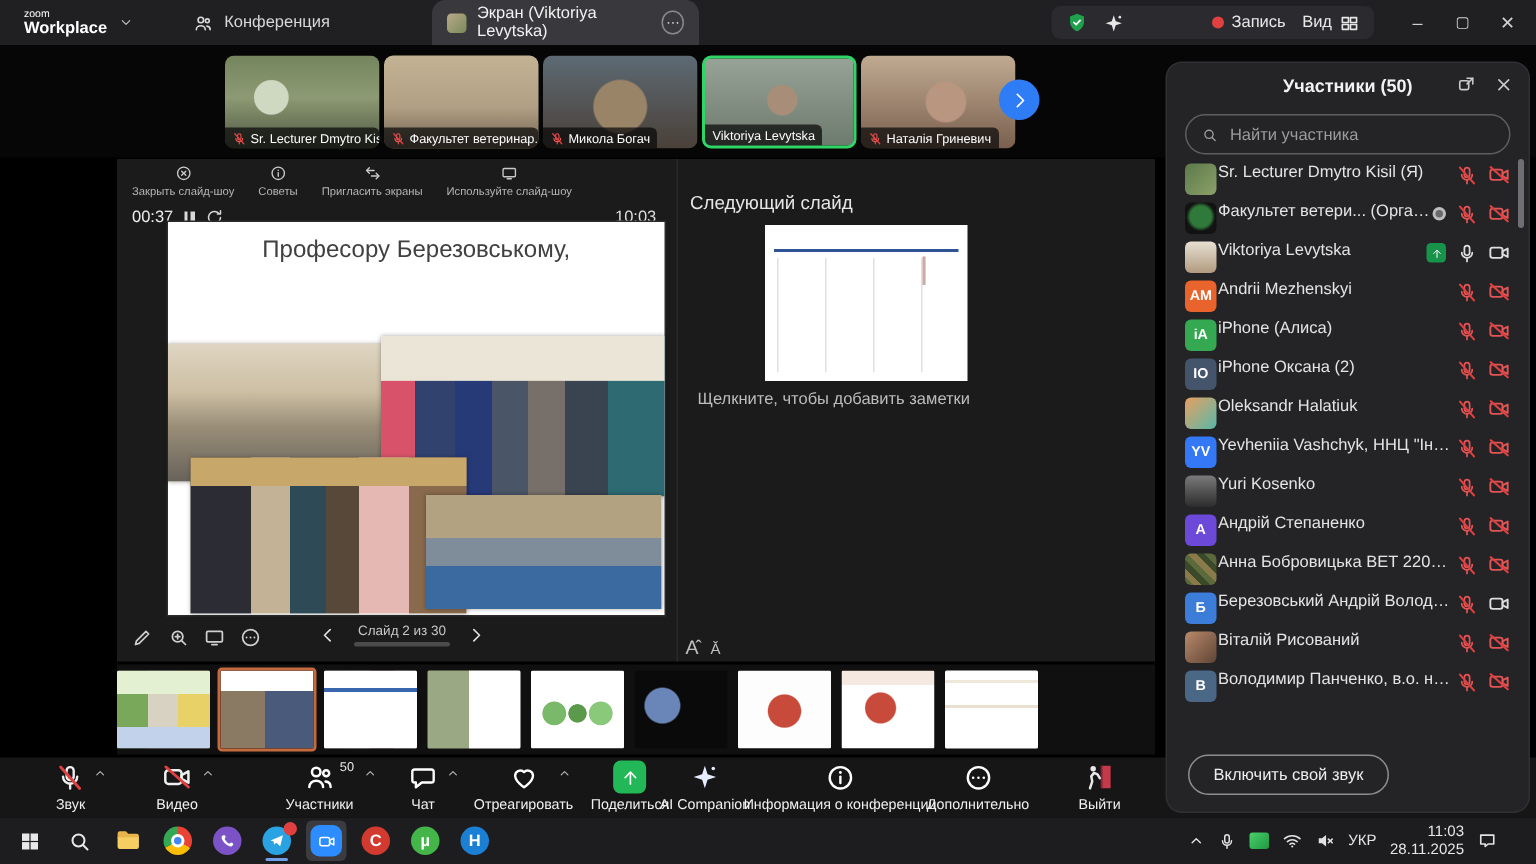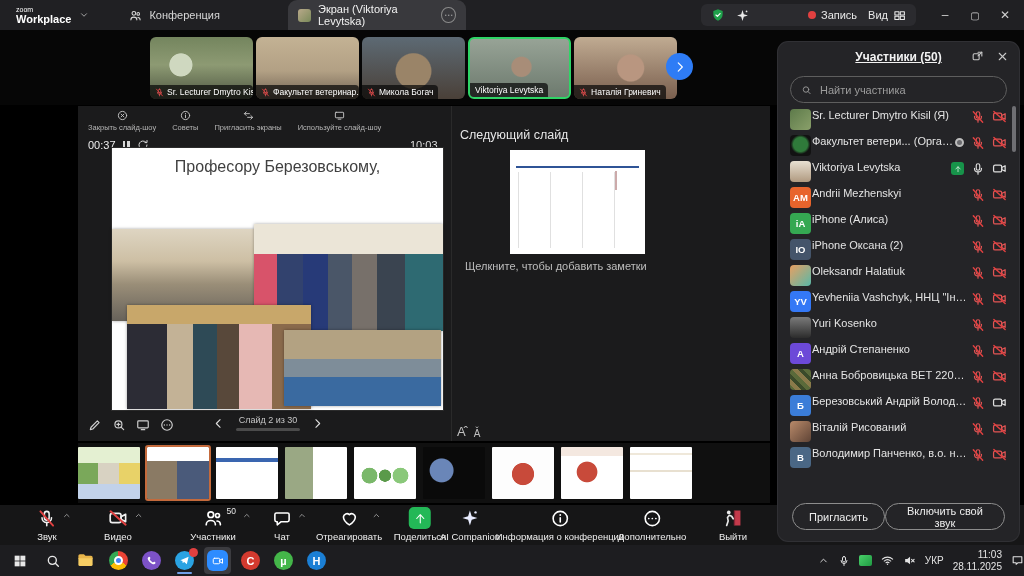--- a/index.html
+++ b/index.html
@@ -89,21 +89,21 @@
   .ztoolbar{position:absolute;left:0;top:505px;width:1024px;height:40px;background:#161617;}
   .ctl{position:absolute;top:3px;transform:translateX(-50%);display:flex;flex-direction:column;align-items:center;gap:3px;color:#fff;}
   .ctl .lbl{font-size:9.5px;white-space:nowrap;color:#f0f0f0;}
   .ctl .icw{position:relative;height:20px;display:flex;align-items:center;justify-content:center;}
   .caret{position:absolute;right:-15px;top:3px;color:#b9b9b9;}
   .badge50{position:absolute;right:-13px;top:-2px;font-size:8.5px;color:#e8e8e8;}
   .share-ic{width:22px;height:22px;border-radius:5px;background:#23b857;display:flex;align-items:center;justify-content:center;color:#fff;}
 
   
   .panel{position:absolute;left:778px;top:42px;width:241px;height:499px;background:#242427;border-radius:10px;z-index:5;box-shadow:0 0 0 1px #303034;}
-  .p-head{position:relative;height:30px;display:flex;align-items:center;justify-content:center;color:#f2f2f2;font-size:12px;font-weight:bold;text-decoration:underline;}
+  .p-head{position:relative;height:30px;display:flex;align-items:center;justify-content:center;color:#f2f2f2;font-size:12px;font-weight:bold;}
   .p-head .hicons{position:absolute;right:10px;top:8px;display:flex;gap:12px;color:#c9c9c9;}
   .p-search{margin:4px 12px 6px;height:27px;border:1px solid #5e5e5e;border-radius:14px;display:flex;align-items:center;gap:6px;padding:0 10px;color:#9c9c9c;}
   .p-search input{border:none;background:transparent;outline:none;color:#dcdcdc;font-size:11px;width:100%;}
   .p-search input::placeholder{color:#9c9c9c;}
   .p-list{position:relative;}
   .prow{height:26px;display:flex;align-items:flex-start;padding:0 12px;gap:1px;}
   .avt{width:21px;height:21px;border-radius:4px;flex:none;display:flex;align-items:center;justify-content:center;color:#fff;font-size:9.5px;font-weight:bold;overflow:hidden;}
   .pname{flex:1;font-size:11px;color:#e4e4e4;white-space:nowrap;overflow:hidden;text-overflow:ellipsis;}
   .pstat{display:flex;align-items:center;gap:7px;flex:none;}
   .red{color:#e35454;} .white{color:#dedede;}
@@ -124,21 +124,21 @@
   .taskbar{position:absolute;left:0;top:545px;width:1024px;height:31px;background:#1d1d20;z-index:7;display:flex;align-items:center;}
   .tb-apps{display:flex;align-items:center;gap:6px;margin-left:6px;}
   .app{position:relative;width:27px;height:27px;display:flex;align-items:center;justify-content:center;border-radius:4px;}
   .app.activebg{background:#3c3c40;}
   .app .under{position:absolute;bottom:0;left:6px;right:6px;height:2px;border-radius:1px;background:#6f9fe8;}
   .cir{width:19px;height:19px;border-radius:50%;display:flex;align-items:center;justify-content:center;color:#fff;font-size:11px;font-weight:bold;}
   .chrome{background:conic-gradient(#ea4335 0 120deg,#fbbc05 120deg 240deg,#34a853 240deg 360deg);position:relative;}
   .chrome i{width:9px;height:9px;border-radius:50%;background:#4285f4;border:2px solid #fff;}
   .zoomapp{width:21px;height:21px;border-radius:6px;background:#2d8cff;display:flex;align-items:center;justify-content:center;color:#fff;}
   .tbadge{position:absolute;top:1px;right:0;min-width:9px;height:9px;border-radius:5px;background:#e14040;font-size:6px;color:#fff;line-height:9px;text-align:center;padding:0 1px;}
-  .tray{margin-left:auto;display:flex;align-items:center;gap:9px;padding-right:0;color:#e2e2e2;}
+  .tray{margin-left:auto;display:flex;align-items:center;gap:9px;padding-right:26px;color:#e2e2e2;}
   .tray .lang{font-size:10px;}
   .dt{text-align:right;font-size:10px;line-height:1.2;color:#e6e6e6;}
   .greenchip{width:13px;height:11px;border-radius:2px;background:linear-gradient(135deg,#4ad06a,#1f9a42);}
 </style>
 </head>
 <body>
 
 <svg width="0" height="0" style="position:absolute">
   <defs>
     <symbol id="i-mic" viewBox="0 0 24 24">
@@ -877,21 +877,20 @@
             </svg>
 
       <svg class="ic red camoff" width="15" height="15" viewBox="0 0 24 24">
               <use href="#i-cam-off"></use>
             </svg>
     </span>
   </div>
       </div>
     <div class="p-scroll"></div>
     <div class="p-btns">
-      <button class="pbtn">Пригласить</button>
       <button class="pbtn">Включить свой звук</button>
     </div>
   </aside>
 
   <footer class="taskbar">
     <div class="tb-apps">
       <span class="app">
           <svg class="ic" width="16" height="16" viewBox="0 0 24 24" color="#e8e8e8">
             <use href="#i-win"></use>
           </svg>

